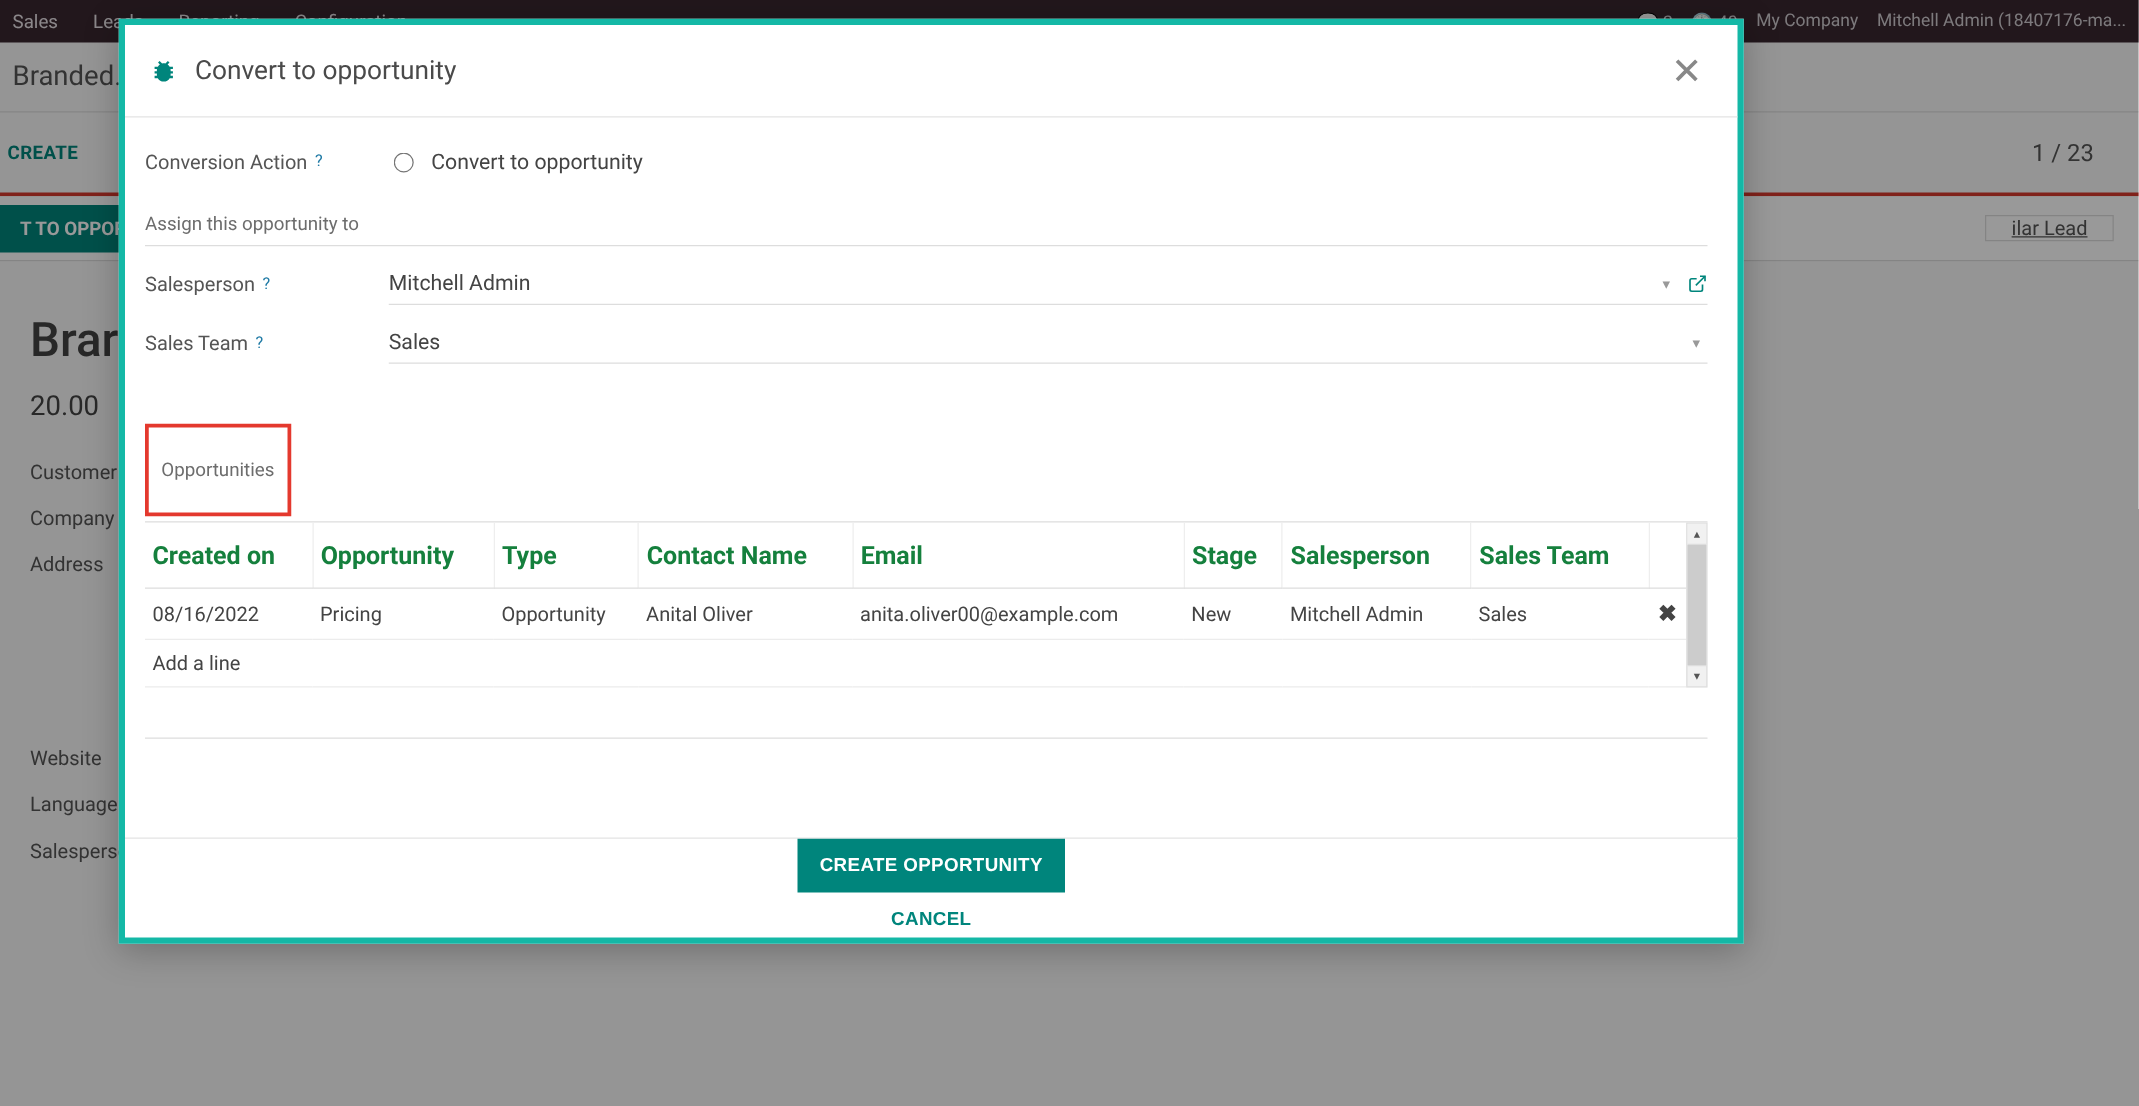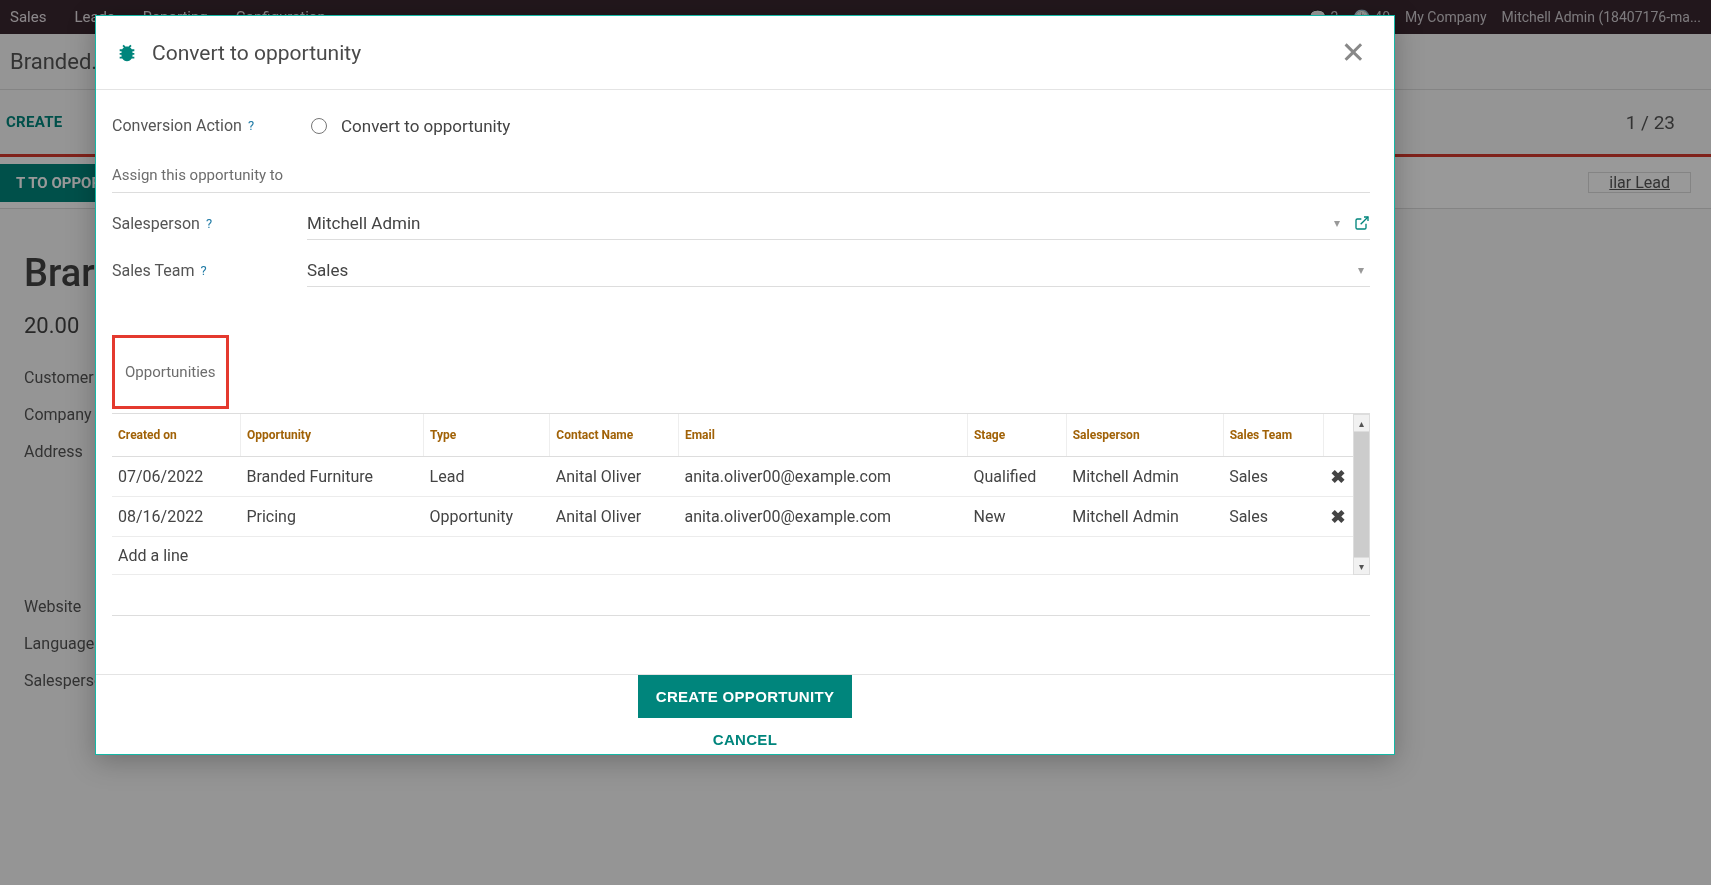--- a/index.html
+++ b/index.html
@@ -90,21 +90,21 @@
     
     
     .modal {
       position: absolute;
       z-index: 10;
       top: 15px;
       left: 95px;
       width: 1300px;
       height: 740px;
       background: #fff;
-      border: 1px solid #14b8a6;
+      border: 5px solid #14b8a6;
       box-shadow: 0 6px 26px rgba(0,0,0,.25);
       display: flex;
       flex-direction: column;
     }
     .modal-header {
       height: 74px;
       border-bottom: 1px solid #e4e4e4;
       display: flex;
       align-items: center;
       padding: 0 20px;
@@ -224,23 +224,23 @@
     .opps-table-wrap {
       position: relative;
       border-top: 1px solid #ddd;
     }
     .opps-table {
       width: 100%;
       border-collapse: collapse;
     }
     .opps-table th {
       text-align: left;
-      font-size: 12px;
+      font-size: 20px;
       font-weight: 700;
-      color: #a16207;
+      color: #15803d;
       padding: 14px 6px;
       border-bottom: 1px solid #ddd;
       border-right: 1px solid #eee;
     }
     .opps-table th:last-child { border-right: none;}
     .opps-table td {
       font-size: 16px;
       color: #444;
       padding: 9px 6px;
       border-bottom: 1px solid #ececec;
@@ -424,31 +424,20 @@
             <th>Type</th>
             <th>Contact Name</th>
             <th>Email</th>
             <th>Stage</th>
             <th>Salesperson</th>
             <th>Sales Team</th>
             <th style="width:30px"></th>
           </tr>
         </thead>
         <tbody>
-          <tr>
-            <td>07/06/2022</td>
-            <td>Branded Furniture</td>
-            <td>Lead</td>
-            <td>Anital Oliver</td>
-            <td>anita.oliver00@example.com</td>
-            <td>Qualified</td>
-            <td>Mitchell Admin</td>
-            <td>Sales</td>
-            <td class="rm">✖</td>
-          </tr>
           <tr>
             <td>08/16/2022</td>
             <td>Pricing</td>
             <td>Opportunity</td>
             <td>Anital Oliver</td>
             <td>anita.oliver00@example.com</td>
             <td>New</td>
             <td>Mitchell Admin</td>
             <td>Sales</td>
             <td class="rm">✖</td>

